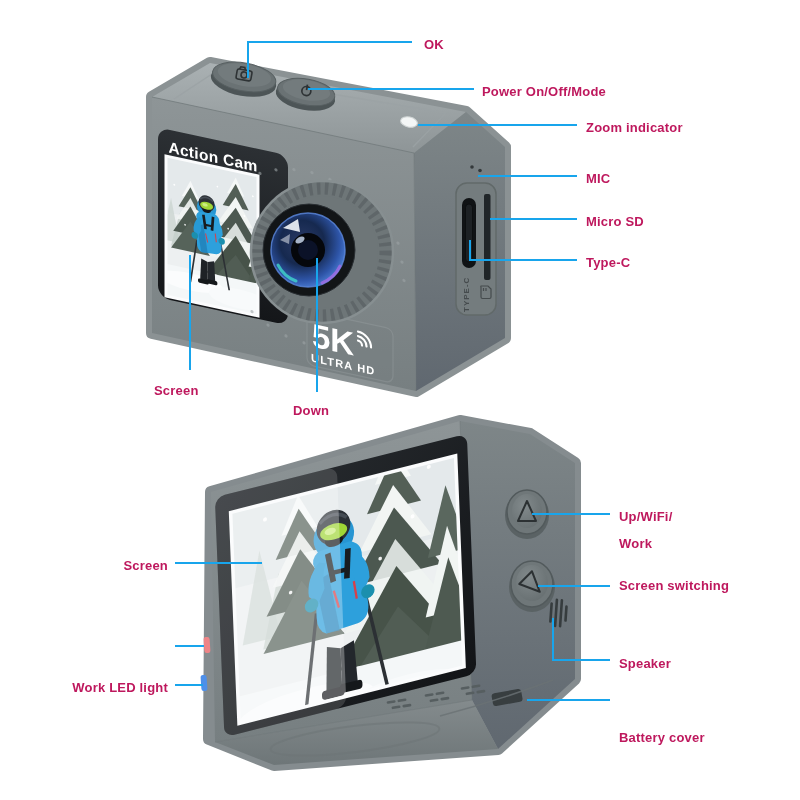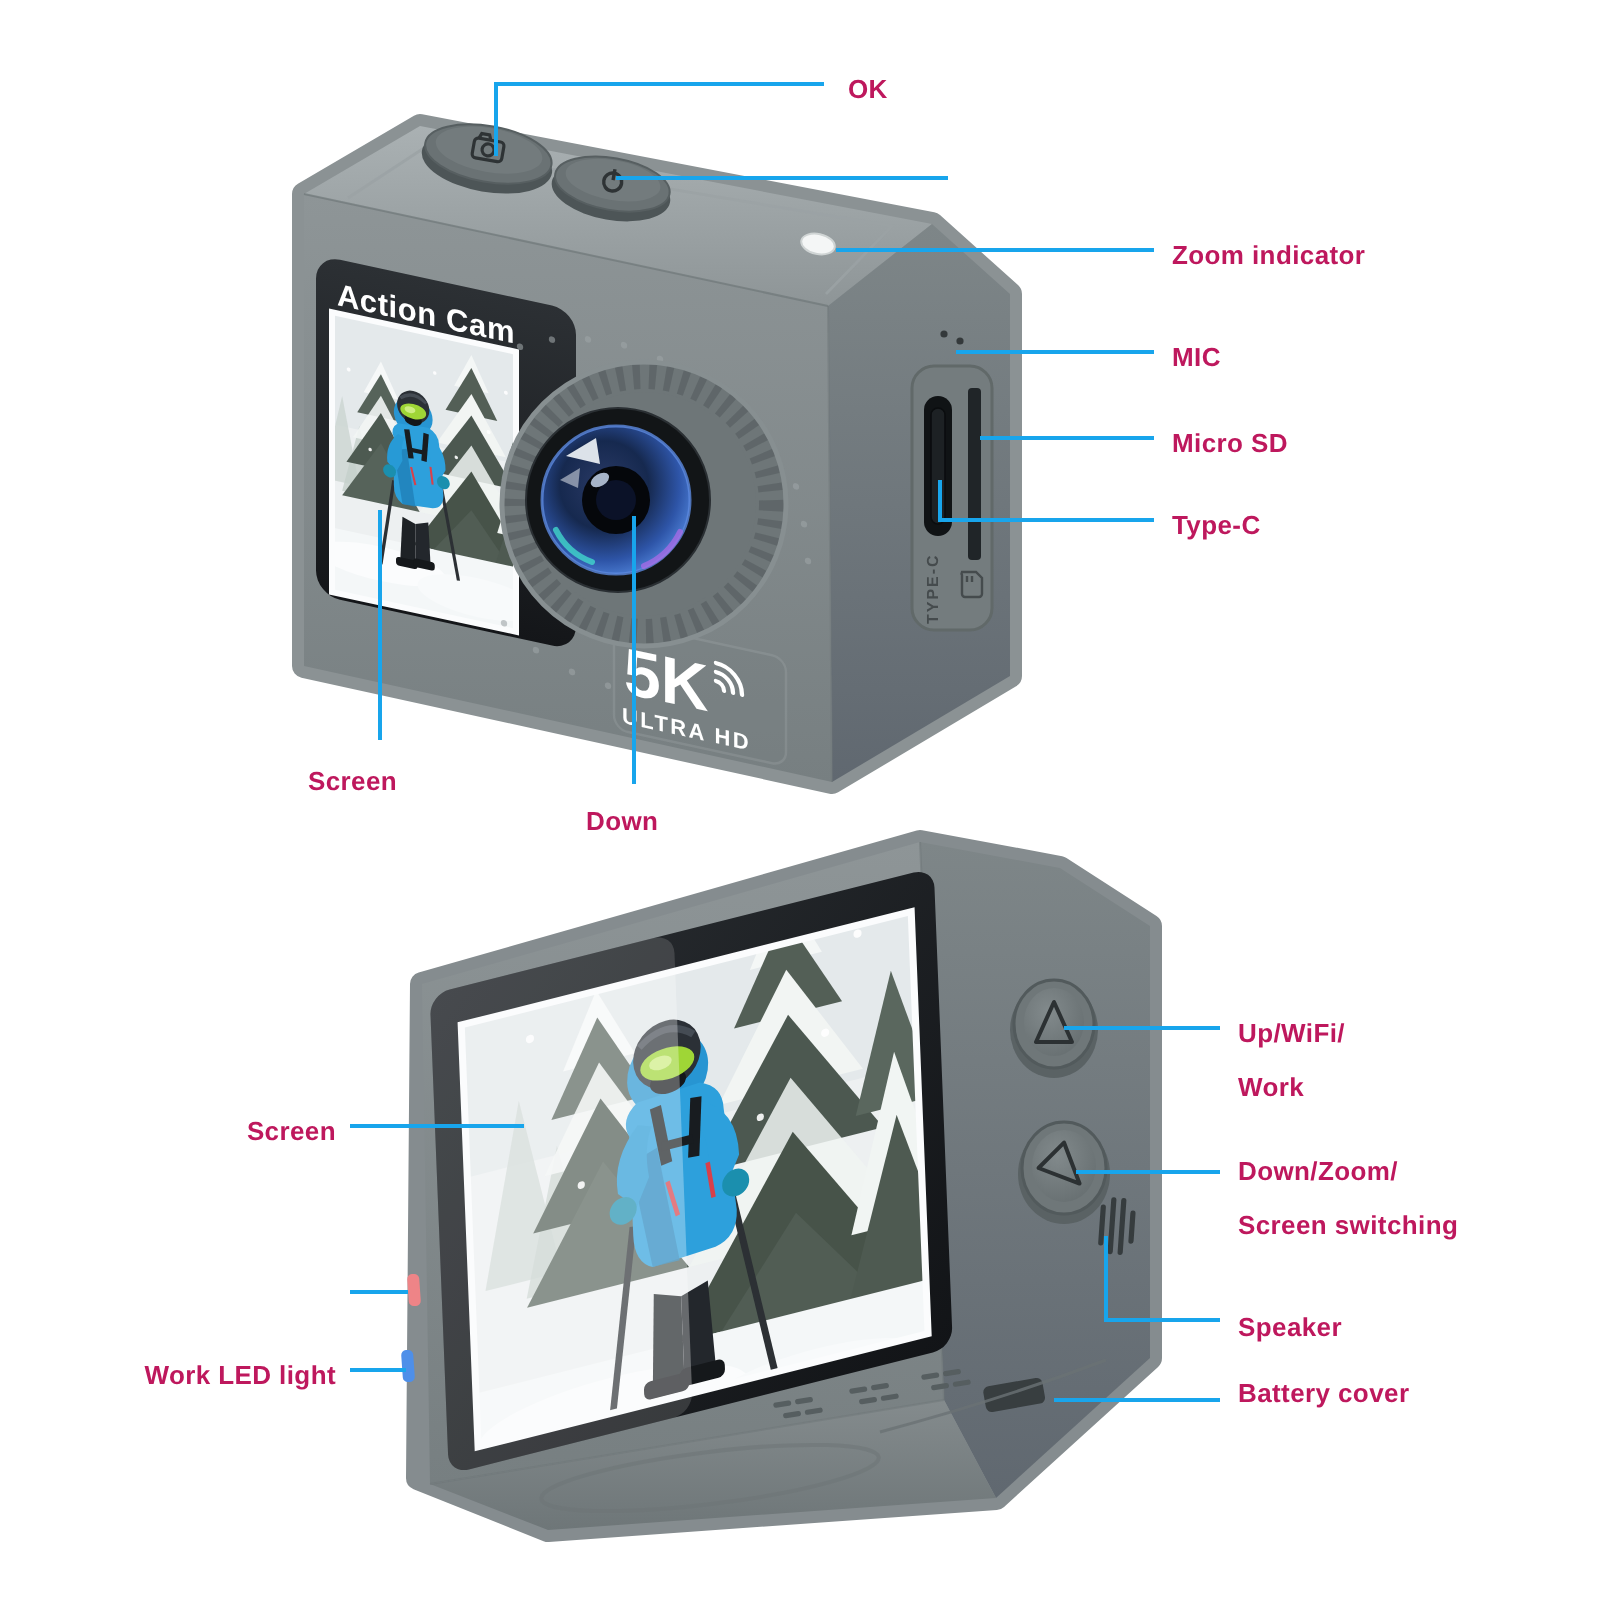--- a/index.html
+++ b/index.html
@@ -288,34 +288,34 @@
     <path d="M175,646 L204,646"></path>
     <path d="M175,685 L203,685"></path>
     <path d="M532,514 L610,514"></path>
     <path d="M538,586 L610,586"></path>
     <path d="M553,618 L553,660 L610,660"></path>
     <path d="M527,700 L610,700"></path>
   </g>
 </svg>
 
 <div class="callout" style="left:424px;top:31px">OK</div>
+<div class="callout" style="left:482px;top:78px">Power On/Off/Mode</div>
 <div class="callout" style="left:586px;top:114px">Zoom indicator</div>
 <div class="callout" style="left:586px;top:165px">MIC</div>
 <div class="callout" style="left:586px;top:208px">Micro SD</div>
 <div class="callout" style="left:586px;top:249px">Type-C</div>
 <div class="callout" style="left:154px;top:377px">Screen</div>
 <div class="callout" style="left:293px;top:397px">Down</div>
 
 <div class="callout right-align" style="left:60px;top:552px;width:108px">Screen</div>
 <div class="callout right-align" style="left:5px;top:674px;width:163px">Work LED light</div>
 
 <div class="callout" style="left:619px;top:503px">
   <div>Up/WiFi/</div>
   <div>Work</div>
 </div>
 <div class="callout" style="left:619px;top:572px">
-  <div>Down/Zoom/</div>
   <div>Screen switching</div>
 </div>
 <div class="callout" style="left:619px;top:650px">Speaker</div>
-<div class="callout" style="left:619px;top:683px">Battery cover</div>
+<div class="callout" style="left:619px;top:724px">Battery cover</div>
 
 </div>
 
 </body></html>

